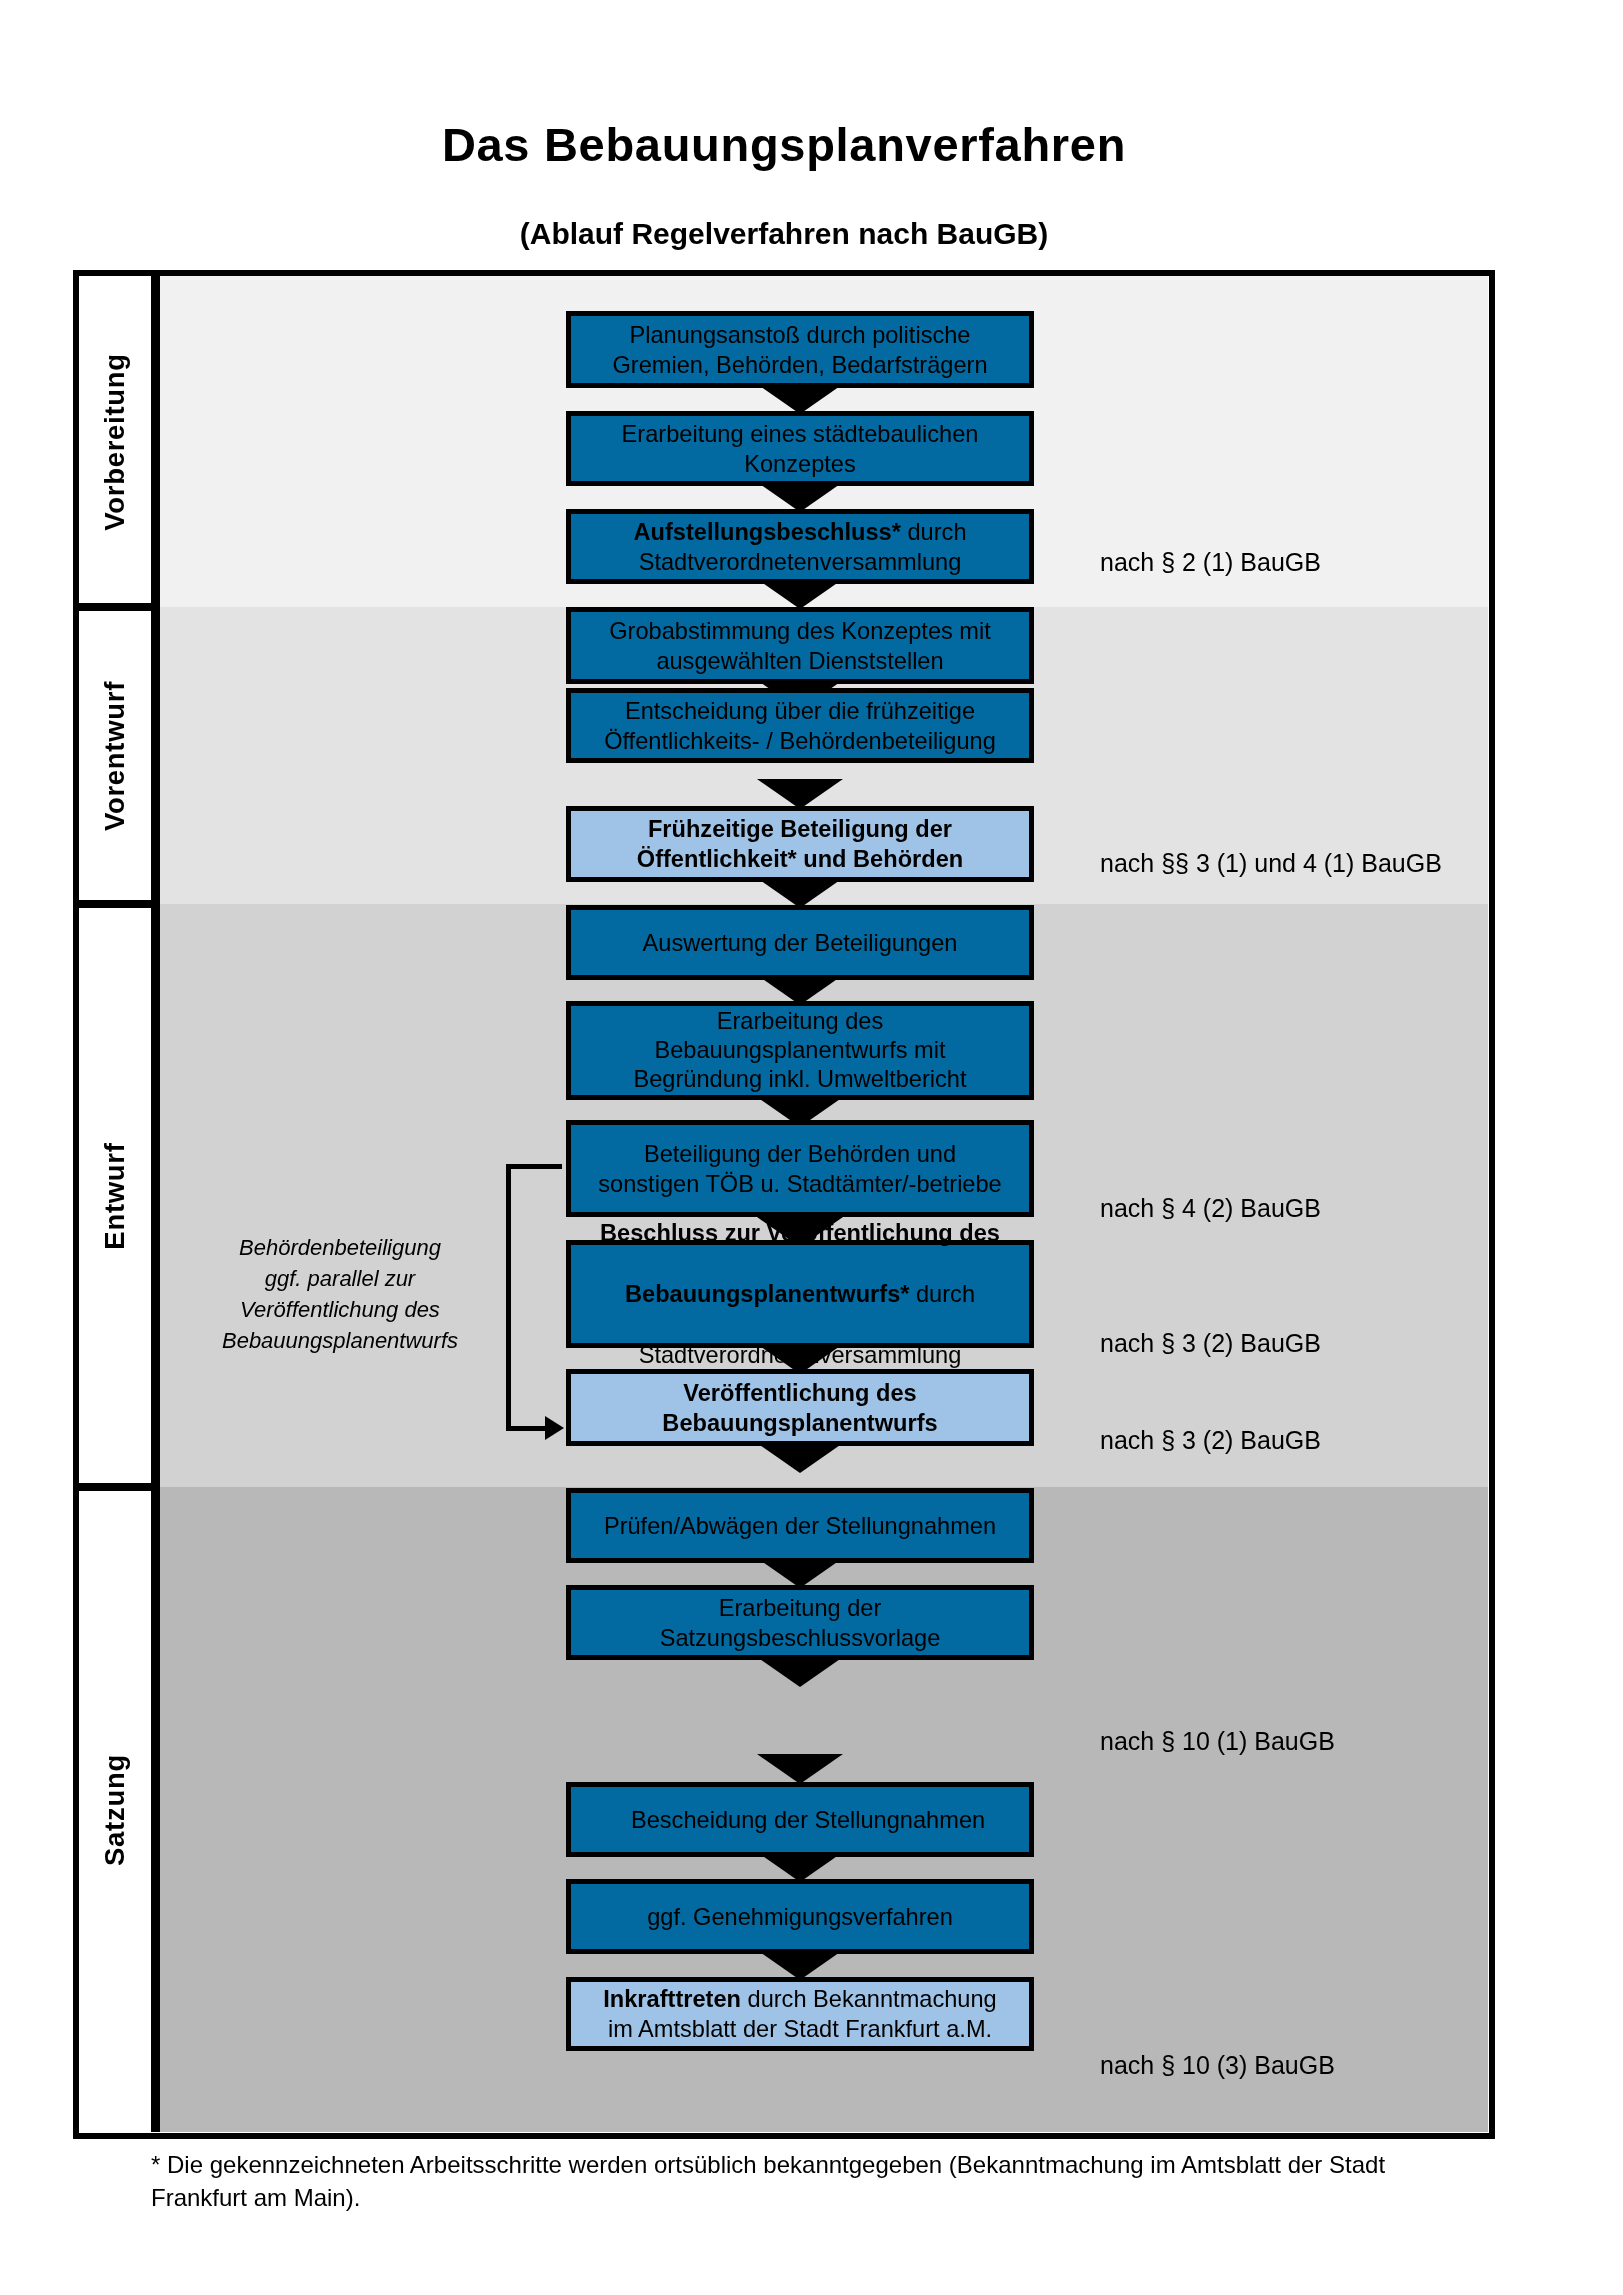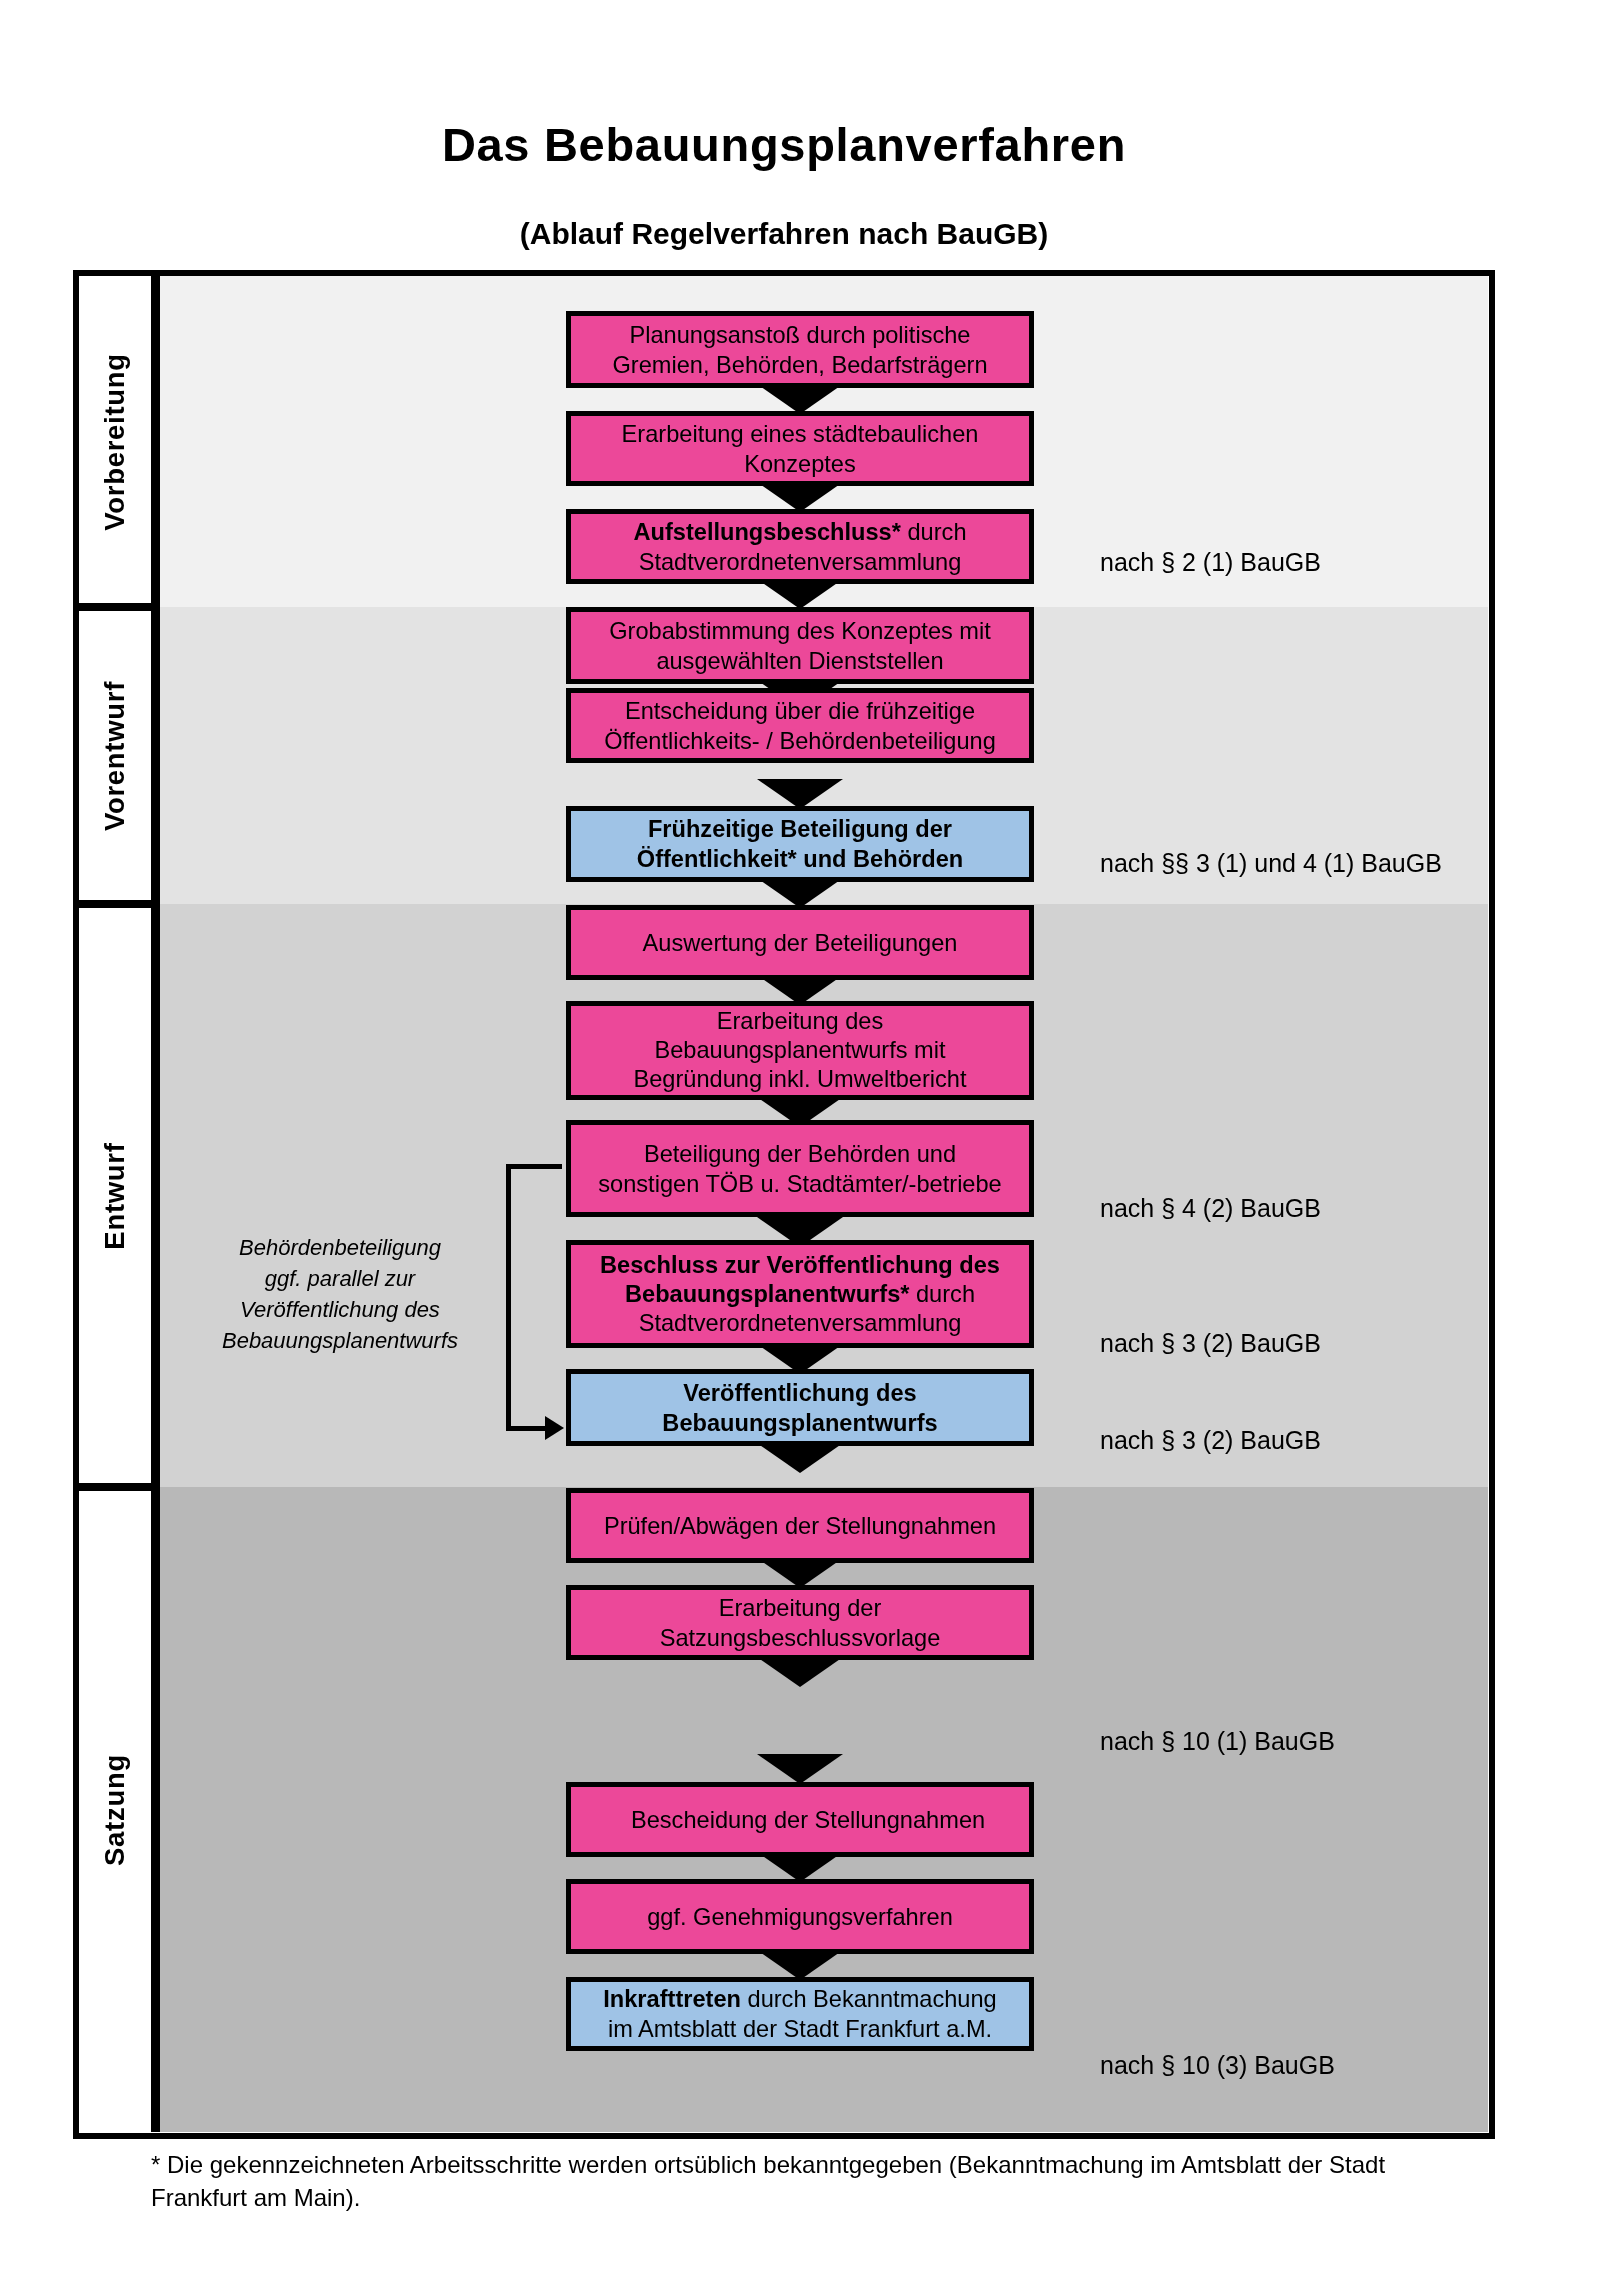--- a/index.html
+++ b/index.html
@@ -45,21 +45,21 @@
     transform: rotate(-90deg); white-space: nowrap;
     font-size: 27.5px; font-weight: bold; letter-spacing: 0.7px;
   }
   .col-divider { position: absolute; left: 72px; top: 0; width: 9.2px; height: 1856px; background: #000; }
   .label-sep { position: absolute; left: 0; width: 81px; height: 7.9px; background: #000; }
   .sep1 { top: 327px; } .sep2 { top: 624px; } .sep3 { top: 1207px; }
 
   
   .flow-box {
     position: absolute; left: 566px; width: 468px;
-    border: 5.2px solid #000; background: #ec4899;
+    border: 5.2px solid #000; background: #0369a1;
     display: flex; flex-direction: column; justify-content: center; align-items: center;
     text-align: center; font-size: 23.6px; line-height: 30px;
     z-index: 3; padding: 1.3px 3.9px;
   }
   .lines3 { line-height: 29px; }
   .hl { }
   .b { font-weight: bold; }
 
   .arrow {
     position: absolute; left: 757px; width: 0; height: 0;
@@ -175,21 +175,21 @@
   </div>
   <div class="arrow" style="top:1097px;"></div>
 
   <div class="flow-box" style="top:1120px;height:97px;">
     <div>Beteiligung der Behörden und</div>
     <div>sonstigen TÖB u. Stadtämter/-betriebe</div>
   </div>
   <div class="arrow" style="top:1217px;"></div>
   <div class="ref" style="top:1195px;">nach § 4 (2) BauGB</div>
 
-  <div class="flow-box lines3" style="top:1240px;height:108px;">
+  <div class="flow-box lines3" style="top:1240px;height:108px;gap:32px;">
     <div class="b">Beschluss zur Veröffentlichung des</div>
     <div><span class="b">Bebauungsplanentwurfs*</span><span> durch</span></div>
     <div>Stadtverordnetenversammlung</div>
   </div>
   <div class="arrow" style="top:1344px;"></div>
   <div class="ref" style="top:1330px;">nach § 3 (2) BauGB</div>
 
   <div class="flow-box hl" style="top: 1369px; height: 77px; background: rgb(159, 195, 230);">
     <div class="b">Veröffentlichung des</div>
     <div class="b">Bebauungsplanentwurfs</div>

